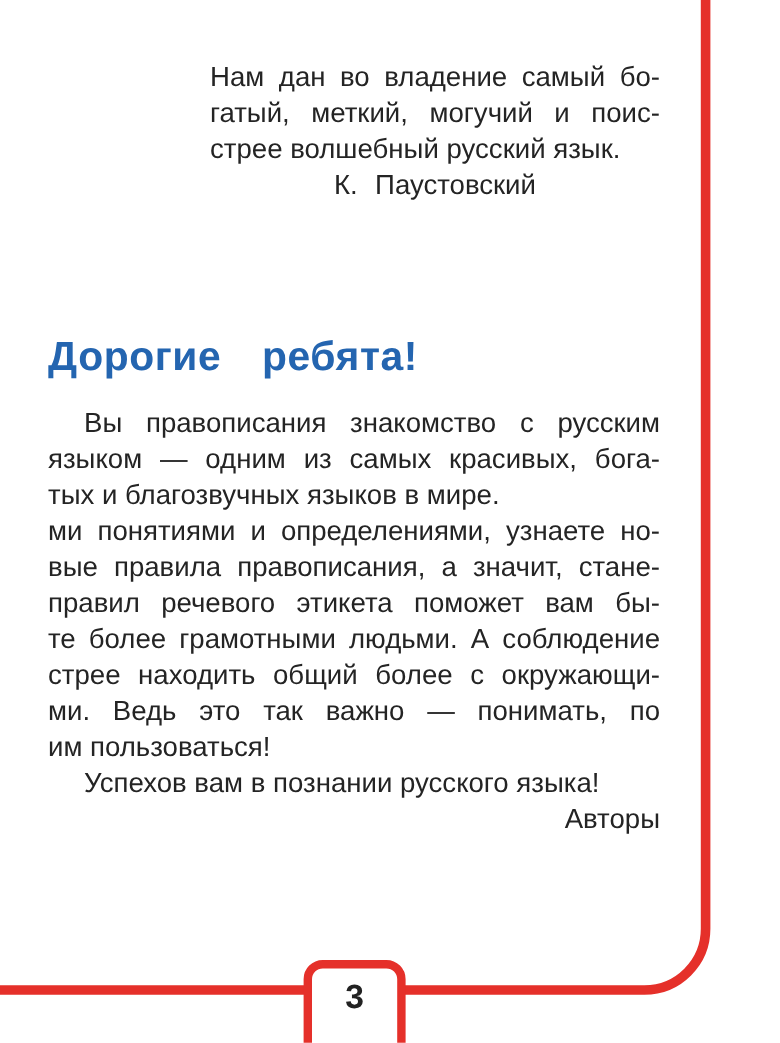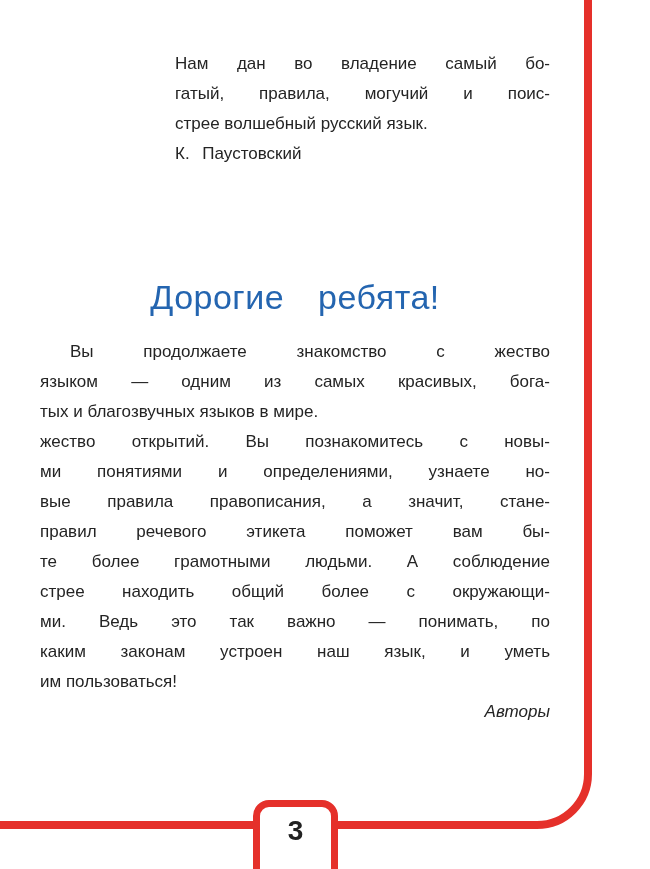--- a/index.html
+++ b/index.html
@@ -30,57 +30,57 @@
   }
 
   .epigraph {
     position: absolute;
     left: 175px;
     top: 49px;
     width: 375px;
     z-index: 2;
   }
   .eline, .bline {
-    font-size: 17px;
+    font-size: 23px;
     line-height: 30px;
     white-space: normal;
   }
   .just {
     text-align: justify;
     text-align-last: justify;
   }
   .attribution {
-    text-align: left;
+    text-align: center;
     word-spacing: 8px;
   }
 
   .heading {
     position: absolute;
     left: 40px;
     top: 278px;
     width: 510px;
     margin: 0;
-    text-align: center;
+    text-align: left;
     font-size: 34px;
-    font-weight: normal;
+    font-weight: bold;
     color: #2465b0;
     word-spacing: 24px;
     letter-spacing: 0.5px;
     z-index: 2;
   }
 
   .body-text {
     position: absolute;
     left: 40px;
     top: 337px;
     width: 510px;
     z-index: 2;
   }
   .indent { text-indent: 30px; }
-  .signature { text-align: right; font-style: italic; }
+  .signature { text-align: right; }
 
   .page-number-box {
     position: absolute;
     left: 253px;
     top: 800px;
     width: 85px;
     height: 100px;
     box-sizing: border-box;
     background: #ffffff;
     border: 7px solid #e5302a;
@@ -99,42 +99,41 @@
 </style>
 </head>
 <body>
 
 <div>
 
   <div class="frame"></div>
 
   <div class="epigraph">
     <div class="eline just">Нам дан во владение самый бо-</div>
-    <div class="eline just">гатый, правила, могучий и поис-</div>
+    <div class="eline just">гатый, меткий, могучий и поис-</div>
     <div class="eline">стрее волшебный русский язык.</div>
     <div class="eline attribution">К. Паустовский</div>
   </div>
 
   <h1 class="heading">Дорогие ребята!</h1>
 
   <div class="body-text">
-    <div class="bline just indent">Вы продолжаете знакомство с жество</div>
+    <div class="bline just indent">Вы правописания знакомство с русским</div>
     <div class="bline just">языком — одним из самых красивых, бога-</div>
     <div class="bline">тых и благозвучных языков в мире.</div>
 
-    <div class="bline just">жество открытий. Вы познакомитесь с новы-</div>
     <div class="bline just">ми понятиями и определениями, узнаете но-</div>
     <div class="bline just">вые правила правописания, а значит, стане-</div>
     <div class="bline just">правил речевого этикета поможет вам бы-</div>
     <div class="bline just">те более грамотными людьми. А соблюдение</div>
     <div class="bline just">стрее находить общий более с окружающи-</div>
     <div class="bline just">ми. Ведь это так важно — понимать, по</div>
-    <div class="bline just">каким законам устроен наш язык, и уметь</div>
     <div class="bline">им пользоваться!</div>
 
+    <div class="bline indent">Успехов вам в познании русского языка!</div>
 
     <div class="bline signature">Авторы</div>
   </div>
 
   <div class="page-number-box">
     <span class="num">3</span>
   </div>
 
 </div>
 

